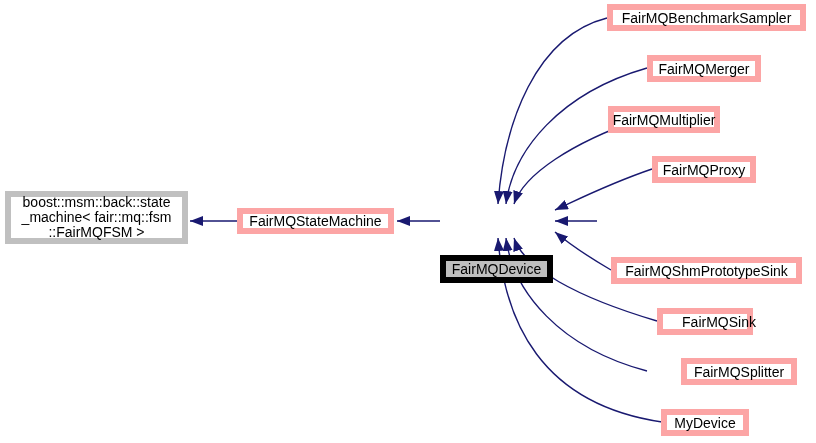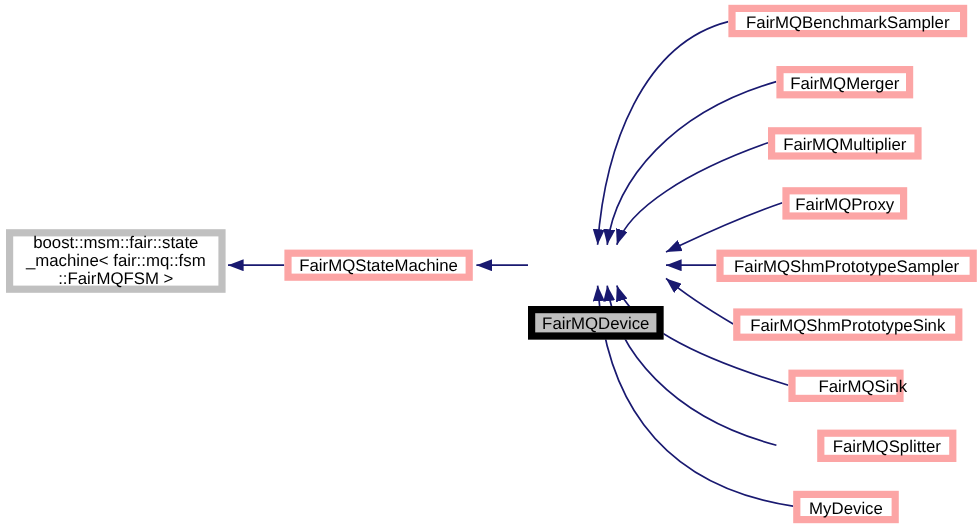--- a/index.html
+++ b/index.html
@@ -66,32 +66,31 @@
     <path d="M640,119 C572,143 524,174 514,204" fill="none" stroke="#191970" stroke-width="1.4" marker-end="url(#arrow)"></path>
     <path d="M652,169 C608,184 577,200 555,210" fill="none" stroke="#191970" stroke-width="1.4" marker-end="url(#arrow)"></path>
     <path d="M597,221 L555,221" fill="none" stroke="#191970" stroke-width="1.4" marker-end="url(#arrow)"></path>
     <path d="M611,270 C582,253 567,242 555,232" fill="none" stroke="#191970" stroke-width="1.4" marker-end="url(#arrow)"></path>
     <path d="M657,321 C576,297 524,268 514,238" fill="none" stroke="#191970" stroke-width="1.4" marker-end="url(#arrow)"></path>
     <path d="M647,371 C560,348 513,292 506,238" fill="none" stroke="#191970" stroke-width="1.4" marker-end="url(#arrow)"></path>
     <path d="M662,422 C540,404 504,320 498,238" fill="none" stroke="#191970" stroke-width="1.4" marker-end="url(#arrow)"></path>
   </svg>
 
   <div class="node external" style="left:5px; top:191px; width:183px; height:53px;">
-    <span>boost::msm::fair::state</span>
+    <span>boost::msm::back::state</span>
     <span>_machine&lt; fair::mq::fsm</span>
     <span>::FairMQFSM &gt;</span>
   </div>
 
   <div class="node" style="left:237px; top:208px; width:157px; height:26px;">FairMQStateMachine</div>
 
   <div class="node current" style="left:440px; top:207px; width:113px; height:28px;">FairMQDevice</div>
 
   <div class="node" style="left:607px; top:4px;  width:199px; height:27px;">FairMQBenchmarkSampler</div>
   <div class="node" style="left:647px; top:55px; width:114px; height:27px;">FairMQMerger</div>
-  <div class="node" style="left:640px; top:106px; width:128px; height:27px;">FairMQMultiplier</div>
+  <div class="node" style="left:608px; top:106px; width:112px; height:27px;">FairMQMultiplier</div>
   <div class="node" style="left:652px; top:156px; width:104px; height:27px;">FairMQProxy</div>
-  <div class="node" style="left:597px; top:208px; width:217px; height:27px;">FairMQShmPrototypeSampler</div>
   <div class="node" style="left:611px; top:257px; width:191px; height:27px;">FairMQShmPrototypeSink</div>
   <div class="node" style="left:657px; top:308px; width:96px; height:27px;padding-left:28px;">FairMQSink</div>
   <div class="node" style="left:647px; top:358px; width:116px; height:27px;margin-left:34px;">FairMQSplitter</div>
   <div class="node" style="left:661px; top:409px; width:88px; height:27px;">MyDevice</div>
 
 </div>
 
 </body></html>

